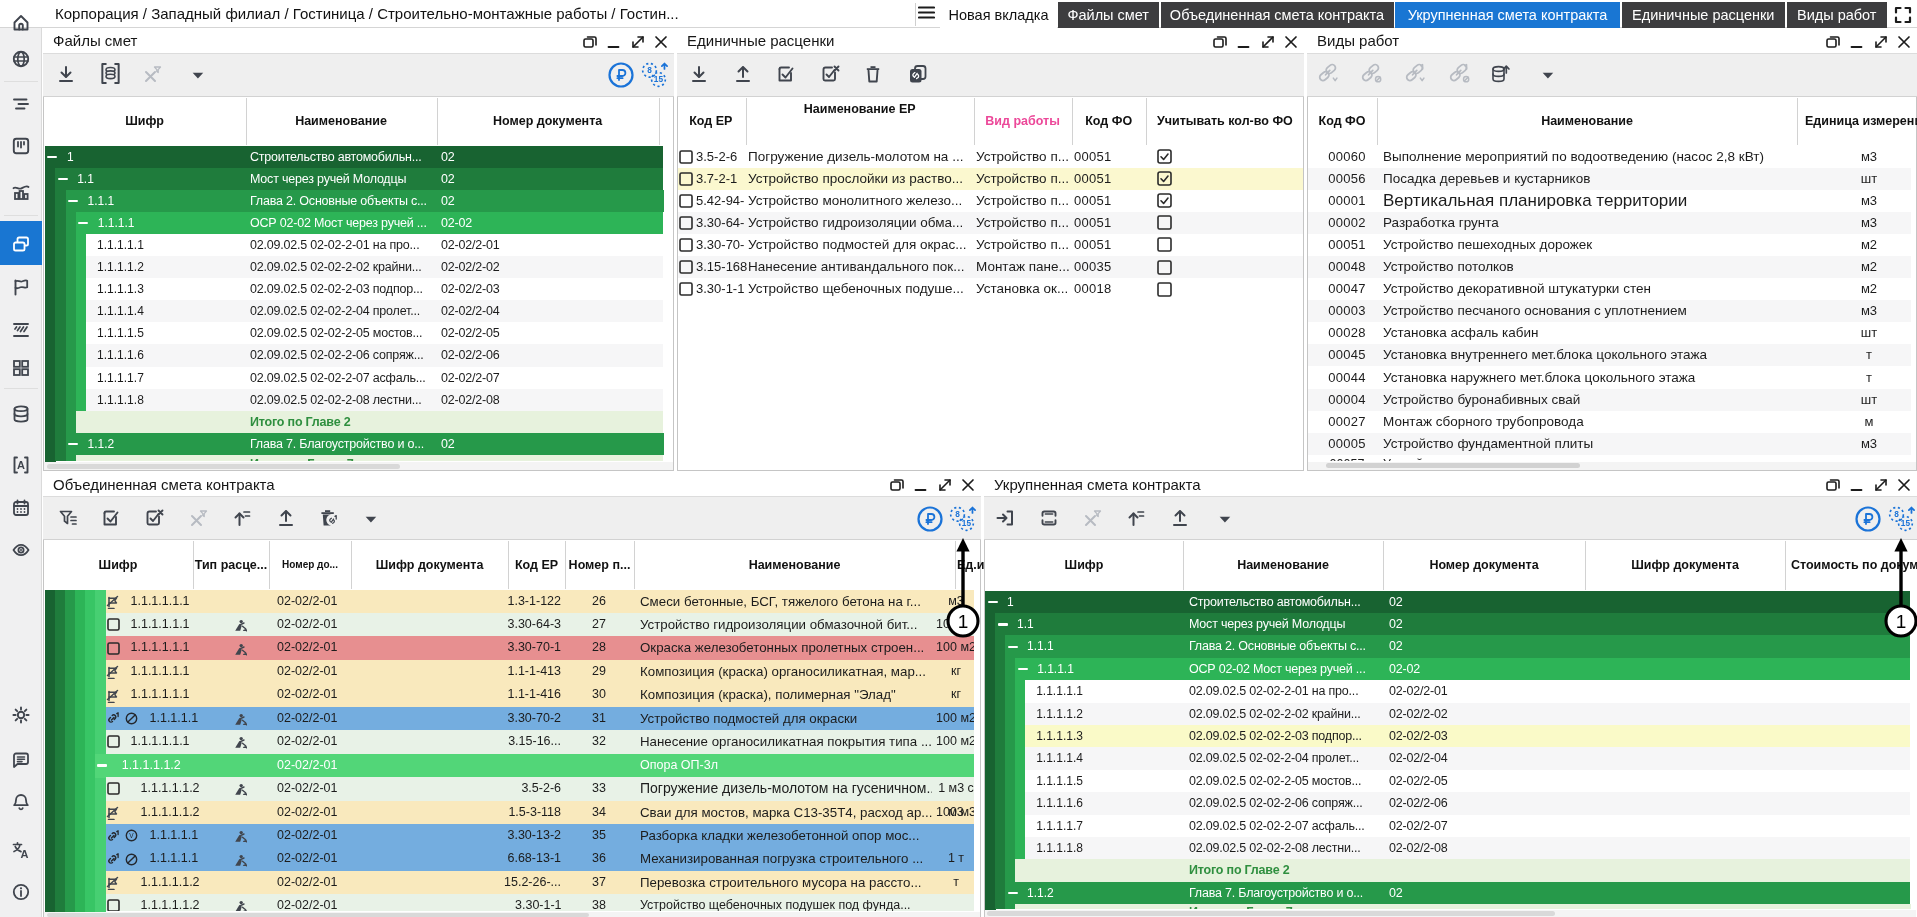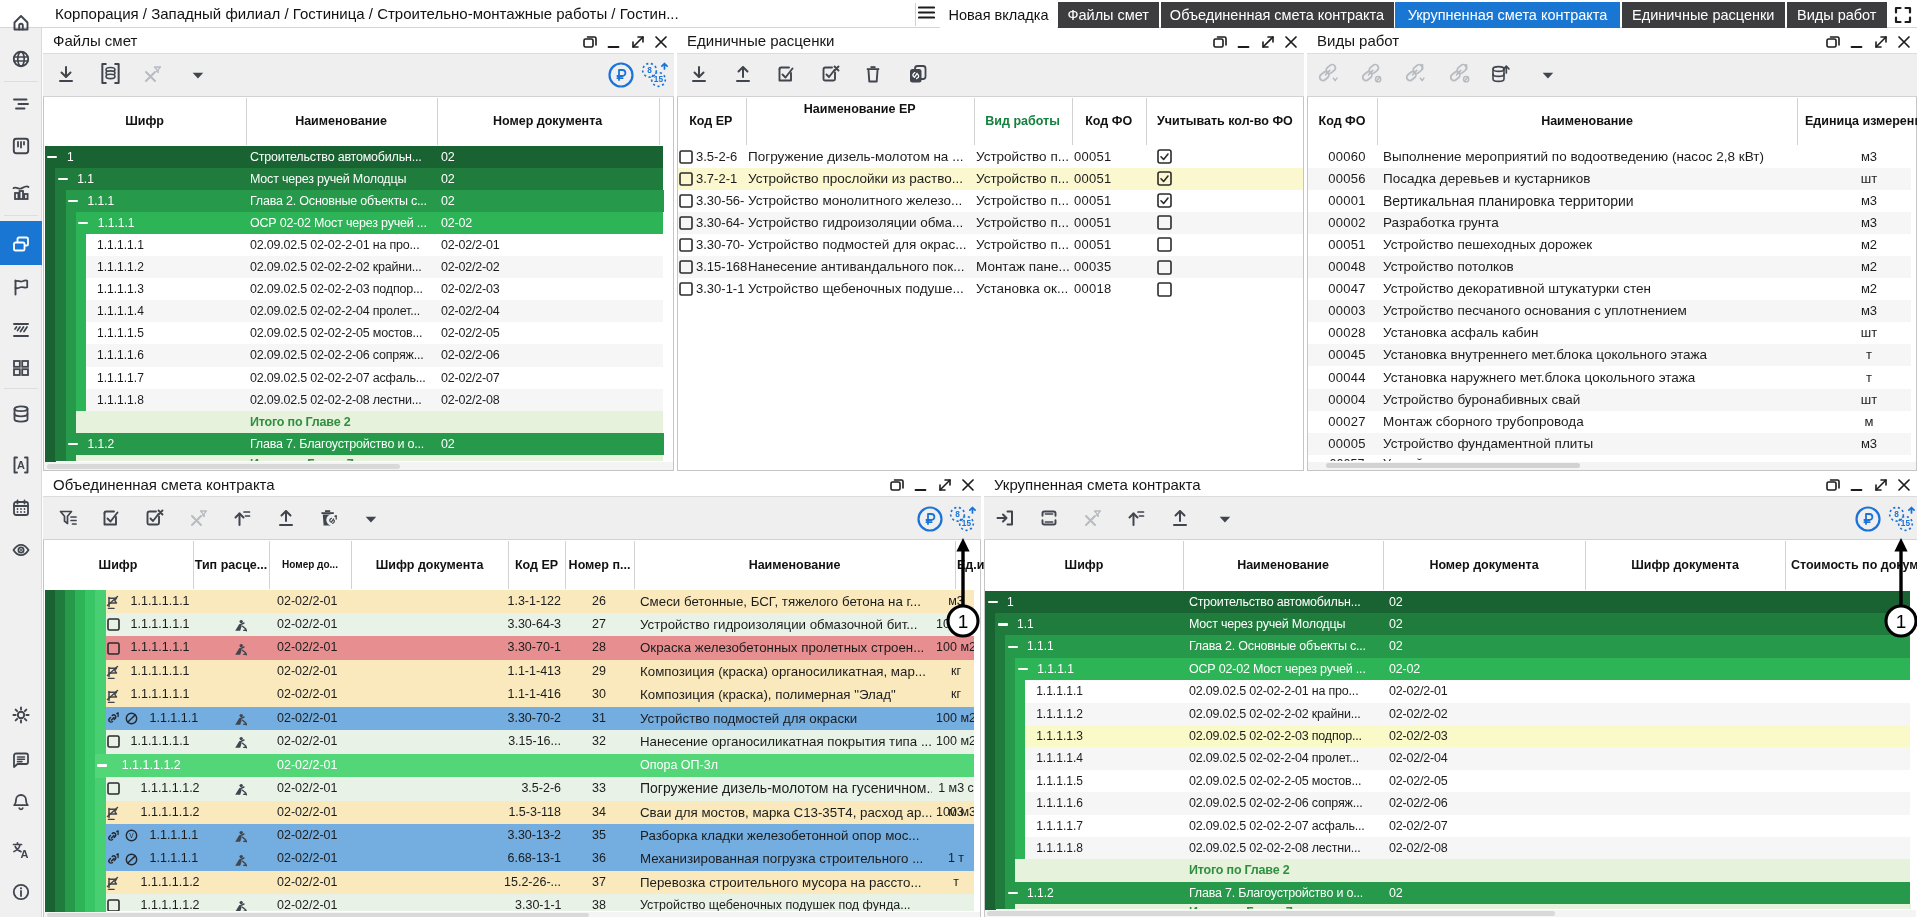--- a/index.html
+++ b/index.html
@@ -298,21 +298,21 @@
     <rect x="7.5" y="2" width="10.5" height="13" rx="2.5" stroke="#40454e" stroke-width="1.8"></rect>
     <rect x="2.5" y="5" width="11.5" height="13.5" rx="2.5" fill="#40454e"></rect>
     <path d="M6.2 12.6 c-1.1 -.9 -1.1 -2.3 0 -3.1 l1.2 -.9 M10.3 10.6 c1.1 .9 1.1 2.3 0 3.1 l-1.2 .9 M6.9 13.4 l2.8 -4" stroke="#fff" stroke-width="1.3" stroke-linecap="round" stroke-linejoin="round"></path>
   </svg>
 <div class="abs" style="left:745.5px;top:97.5px;width:1px;height:47px;background:#d2d2d2"></div>
 <div class="abs" style="left:974px;top:97.5px;width:1px;height:47px;background:#d2d2d2"></div>
 <div class="abs" style="left:1071.6px;top:97.5px;width:1px;height:47px;background:#d2d2d2"></div>
 <div class="abs" style="left:1146px;top:97.5px;width:1px;height:47px;background:#d2d2d2"></div>
 <div class="t" style="left:710.8px;top:96.5px;line-height:49px;transform:translateX(-50%);font-size:12.5px;font-weight:700;color:#111">Код ЕР</div>
 <div class="t" style="left:859.7px;top:85px;line-height:49px;transform:translateX(-50%);font-size:12.5px;font-weight:700;color:#111">Наименование ЕР</div>
-<div class="t" style="left:1022.6px;top:96.5px;line-height:49px;transform:translateX(-50%);font-size:12.5px;font-weight:700;color:#15803d">Вид работы</div>
+<div class="t" style="left:1022.6px;top:96.5px;line-height:49px;transform:translateX(-50%);font-size:12.5px;font-weight:700;color:#ec4899">Вид работы</div>
 <div class="t" style="left:1108.7px;top:96.5px;line-height:49px;transform:translateX(-50%);font-size:12.5px;font-weight:700;color:#111">Код ФО</div>
 <div class="t" style="left:1224.9px;top:96.5px;line-height:49px;transform:translateX(-50%);font-size:12.5px;font-weight:700;color:#111">Учитывать кол-во ФО</div>
 <div class="abs" style="left:678px;top:145.5px;width:625px;height:22.1px;background:#fff"></div>
 <svg class="abs" style="left:678.5px;top:149.5px" width="14" height="14" viewBox="0 0 14 14" fill="none">
     <rect x="1" y="1" width="12" height="12" rx="1.5" stroke="#2b2b2b" stroke-width="1.6"></rect>
   </svg>
 <div class="t" style="left:696px;top:145.5px;line-height:22.1px;font-size:13px">3.5-2-6</div>
 <div class="t" style="left:748px;top:145.5px;line-height:22.1px;font-size:13.5px">Погружение дизель-молотом на ...</div>
 <div class="t" style="left:976px;top:145.5px;line-height:22.1px;font-size:13.5px">Устройство п...</div>
 <div class="t" style="left:1074px;top:145.5px;line-height:22.1px;font-size:13px;letter-spacing:.3px">00051</div>
@@ -329,21 +329,21 @@
 <div class="t" style="left:976px;top:167.6px;line-height:22.1px;font-size:13.5px">Устройство п...</div>
 <div class="t" style="left:1074px;top:167.6px;line-height:22.1px;font-size:13px;letter-spacing:.3px">00051</div>
 <svg class="abs" style="left:1157px;top:171.1px" width="15" height="15" viewBox="0 0 15 15" fill="none">
     <rect x="1" y="1" width="13" height="13" rx="2" stroke="#2b2b2b" stroke-width="1.6"></rect>
     <path d="M4 7.8 L6.6 10.4 L11 5" stroke="#2b2b2b" stroke-width="1.6" stroke-linecap="round" stroke-linejoin="round"></path>
   </svg>
 <div class="abs" style="left:678px;top:189.7px;width:625px;height:22.1px;background:#fff"></div>
 <svg class="abs" style="left:678.5px;top:193.7px" width="14" height="14" viewBox="0 0 14 14" fill="none">
     <rect x="1" y="1" width="12" height="12" rx="1.5" stroke="#2b2b2b" stroke-width="1.6"></rect>
   </svg>
-<div class="t" style="left:696px;top:189.7px;line-height:22.1px;font-size:13px">3.30-56-</div>
+<div class="t" style="left:696px;top:189.7px;line-height:22.1px;font-size:13px">5.42-94-</div>
 <div class="t" style="left:748px;top:189.7px;line-height:22.1px;font-size:13.5px">Устройство монолитного железо...</div>
 <div class="t" style="left:976px;top:189.7px;line-height:22.1px;font-size:13.5px">Устройство п...</div>
 <div class="t" style="left:1074px;top:189.7px;line-height:22.1px;font-size:13px;letter-spacing:.3px">00051</div>
 <svg class="abs" style="left:1157px;top:193.2px" width="15" height="15" viewBox="0 0 15 15" fill="none">
     <rect x="1" y="1" width="13" height="13" rx="2" stroke="#2b2b2b" stroke-width="1.6"></rect>
     <path d="M4 7.8 L6.6 10.4 L11 5" stroke="#2b2b2b" stroke-width="1.6" stroke-linecap="round" stroke-linejoin="round"></path>
   </svg>
 <div class="abs" style="left:678px;top:211.79999999999998px;width:625px;height:22.1px;background:#f6f6f7"></div>
 <svg class="abs" style="left:678.5px;top:215.79999999999998px" width="14" height="14" viewBox="0 0 14 14" fill="none">
     <rect x="1" y="1" width="12" height="12" rx="1.5" stroke="#2b2b2b" stroke-width="1.6"></rect>
@@ -452,21 +452,21 @@
 <div class="abs" style="left:1308px;top:145.5px;width:603px;height:22.1px;background:#fff"></div>
 <div class="t" style="left:1347px;top:145.5px;line-height:22.1px;transform:translateX(-50%);font-size:13px;letter-spacing:.3px">00060</div>
 <div class="t" style="left:1383px;top:145.5px;line-height:22.1px;font-size:13.5px">Выполнение мероприятий по водоотведению (насос 2,8 кВт)</div>
 <div class="t" style="left:1869px;top:145.5px;line-height:22.1px;transform:translateX(-50%);font-size:13px">м3</div>
 <div class="abs" style="left:1308px;top:167.6px;width:603px;height:22.1px;background:#f6f6f7"></div>
 <div class="t" style="left:1347px;top:167.6px;line-height:22.1px;transform:translateX(-50%);font-size:13px;letter-spacing:.3px">00056</div>
 <div class="t" style="left:1383px;top:167.6px;line-height:22.1px;font-size:13.5px">Посадка деревьев и кустарников</div>
 <div class="t" style="left:1869px;top:167.6px;line-height:22.1px;transform:translateX(-50%);font-size:13px">шт</div>
 <div class="abs" style="left:1308px;top:189.7px;width:603px;height:22.1px;background:#fff"></div>
 <div class="t" style="left:1347px;top:189.7px;line-height:22.1px;transform:translateX(-50%);font-size:13px;letter-spacing:.3px">00001</div>
-<div class="t" style="left:1383px;top:189.7px;line-height:22.1px;font-size:14px">Вертикальная планировка территории</div>
+<div class="t" style="left:1383px;top:189.7px;line-height:22.1px;font-size:17px">Вертикальная планировка территории</div>
 <div class="t" style="left:1869px;top:189.7px;line-height:22.1px;transform:translateX(-50%);font-size:13px">м3</div>
 <div class="abs" style="left:1308px;top:211.79999999999998px;width:603px;height:22.1px;background:#f6f6f7"></div>
 <div class="t" style="left:1347px;top:211.79999999999998px;line-height:22.1px;transform:translateX(-50%);font-size:13px;letter-spacing:.3px">00002</div>
 <div class="t" style="left:1383px;top:211.79999999999998px;line-height:22.1px;font-size:13.5px">Разработка грунта</div>
 <div class="t" style="left:1869px;top:211.79999999999998px;line-height:22.1px;transform:translateX(-50%);font-size:13px">м3</div>
 <div class="abs" style="left:1308px;top:233.89999999999998px;width:603px;height:22.1px;background:#fff"></div>
 <div class="t" style="left:1347px;top:233.89999999999998px;line-height:22.1px;transform:translateX(-50%);font-size:13px;letter-spacing:.3px">00051</div>
 <div class="t" style="left:1383px;top:233.89999999999998px;line-height:22.1px;font-size:13.5px">Устройство пешеходных дорожек</div>
 <div class="t" style="left:1869px;top:233.89999999999998px;line-height:22.1px;transform:translateX(-50%);font-size:13px">м2</div>
 <div class="abs" style="left:1308px;top:255.99999999999997px;width:603px;height:22.1px;background:#f6f6f7"></div>

